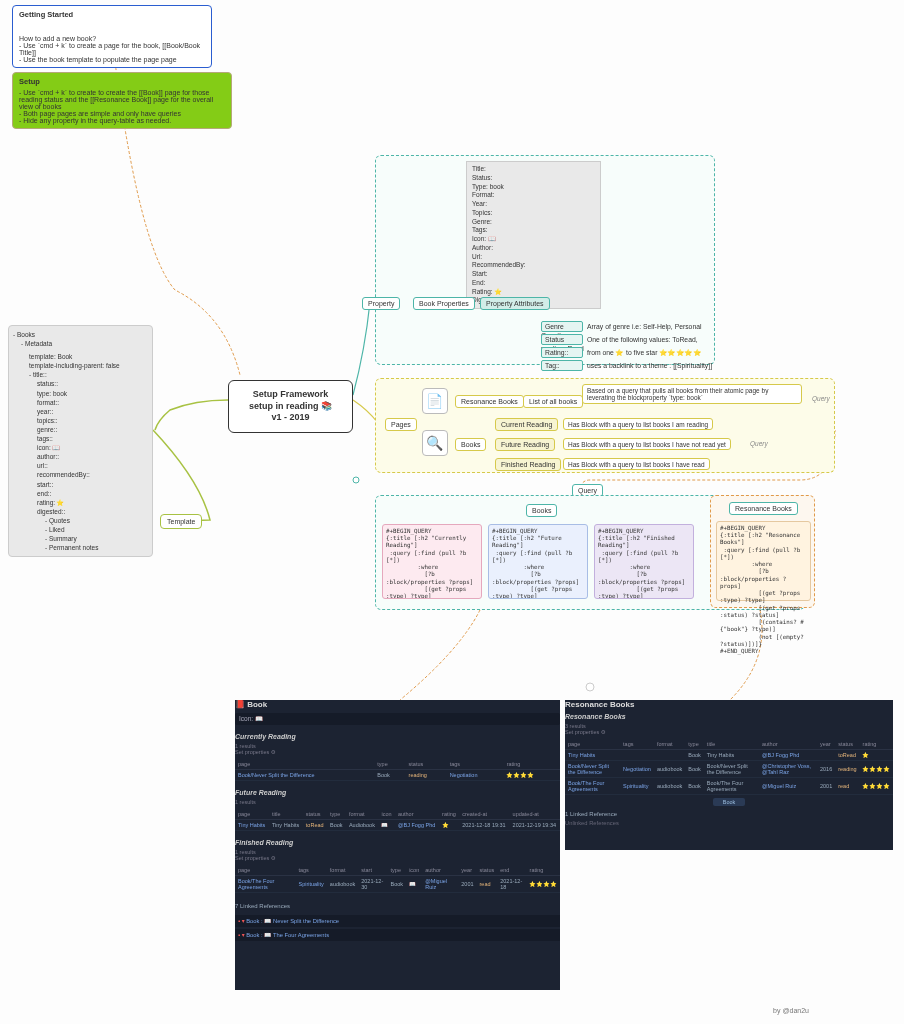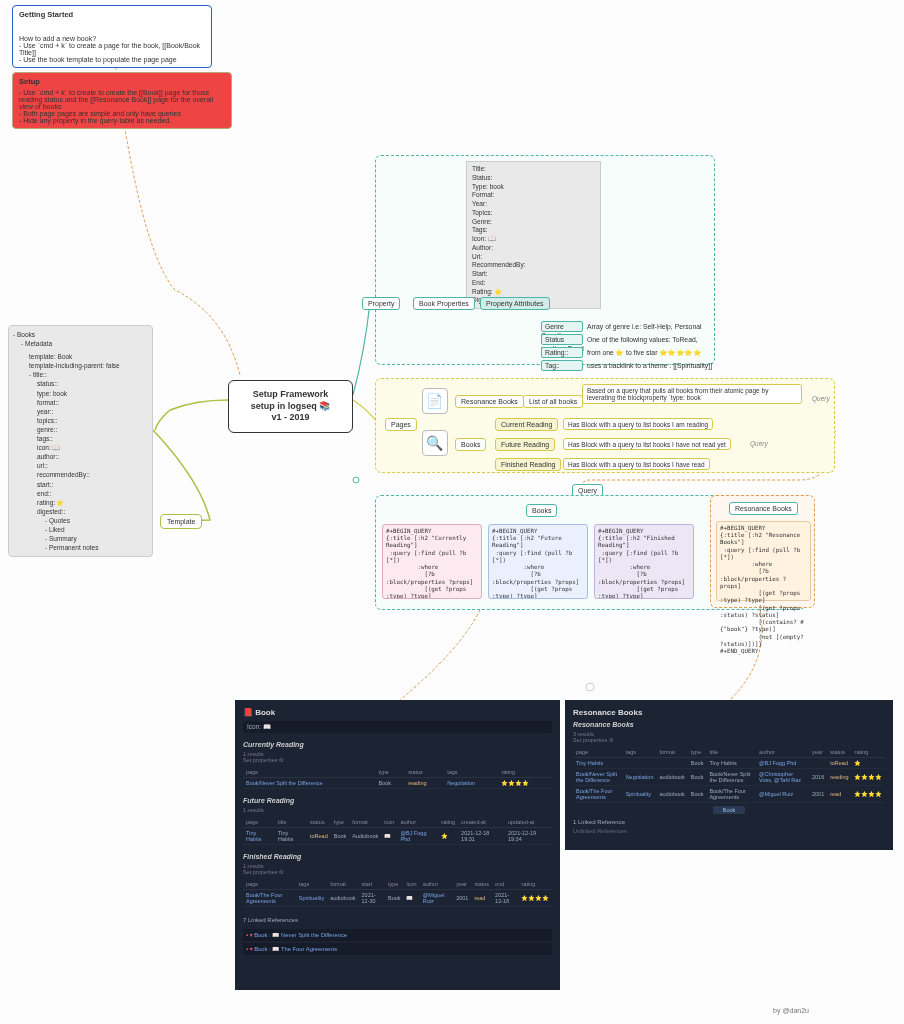--- a/index.html
+++ b/index.html
@@ -19,21 +19,21 @@
   }
   .getting-started {
     left: 12px; top: 5px; width: 200px;
     border: 1.5px solid #2a5dd0;
     background: #fff;
   }
   .getting-started .title { font-weight: 600; font-size: 7.5px; margin-bottom: 16px; }
   .setup {
     left: 12px; top: 72px; width: 220px;
     border: 1px solid #b5a87a;
-    background: #ef4444;
+    background: #84cc16;
   }
   .setup .title { font-weight: 600; font-size: 7.5px; margin-bottom: 3px; }
   .metadata-box {
     left: 8px; top: 325px; width: 145px;
     background: #e9e9e9;
     border: 1px solid #ccc;
     padding: 4px;
     font-size: 6.5px;
     line-height: 1.4;
   }
@@ -121,21 +121,20 @@
     background: #fdf7ef;
   }
   .q4 { position:absolute; left:5px; top:25px; width:95px; height:80px;
         background:#fff3e0; border:1px solid #e5c8a0; padding:3px;
         font-size:5.8px; line-height:1.25; font-family:monospace; border-radius:3px; }
 
   .dark-panel {
     position:absolute;
     background:#1c2332;
     color:#aab;
-    padding:8px;
     font-size:6.5px;
   }
   .dark-panel .hdr { color:#ddd; font-weight:600; font-size:8px; margin-bottom:4px;}
   .dark-panel .sec { font-style:italic; color:#ccc; font-weight:600; margin-top:8px; margin-bottom:3px; font-size:7px;}
   .dark-panel .sub { color:#778; font-size:5.5px; }
   .dark-panel table { width:100%; border-collapse:collapse; margin-top:4px; font-size:5.5px;}
   .dark-panel th { text-align:left; color:#889; font-weight:500; padding:2px 3px; border-bottom:1px solid #2a3244;}
   .dark-panel td { padding:2px 3px; color:#9ab; border-bottom:1px solid #222c3d;}
   .dark-panel .link { color:#7aa3e5; }
   .dark-panel .pill { color:#e5b57a; }
@@ -216,21 +215,21 @@
   <div class="ind4">- Quotes</div>
   <div class="ind4">- Liked</div>
   <div class="ind4">- Summary</div>
   <div class="ind4">- Permanent notes</div>
 </div>
 
 <div class="box template-label">Template</div>
 
 <div class="box center-box">
   <div>Setup Framework</div>
-  <div>setup in logseq 📚</div>
+  <div>setup in reading 📚</div>
   <div>v1 - 2019</div>
 </div>
 
 <div class="box prop-group">
   <div class="prop-code">
       <pre style="font-family:inherit;white-space:pre-line;">Title:
 Status:
 Type: book
 Format:
 Year:

